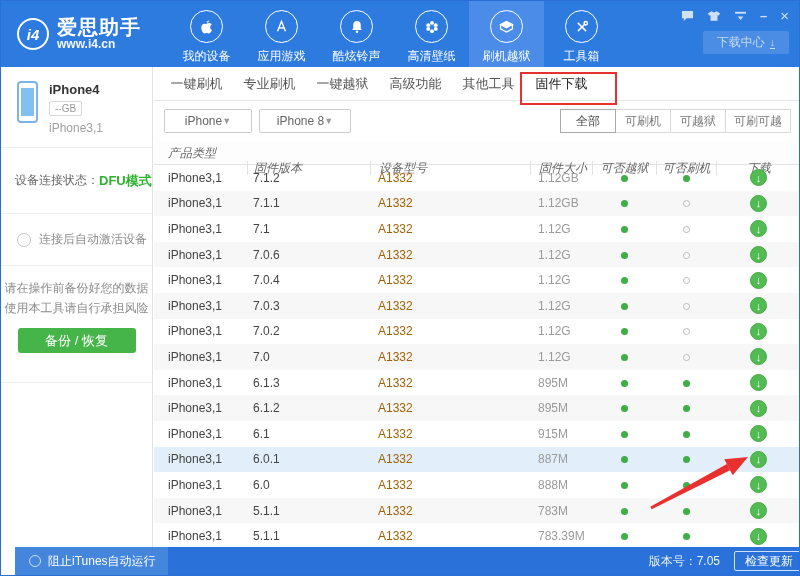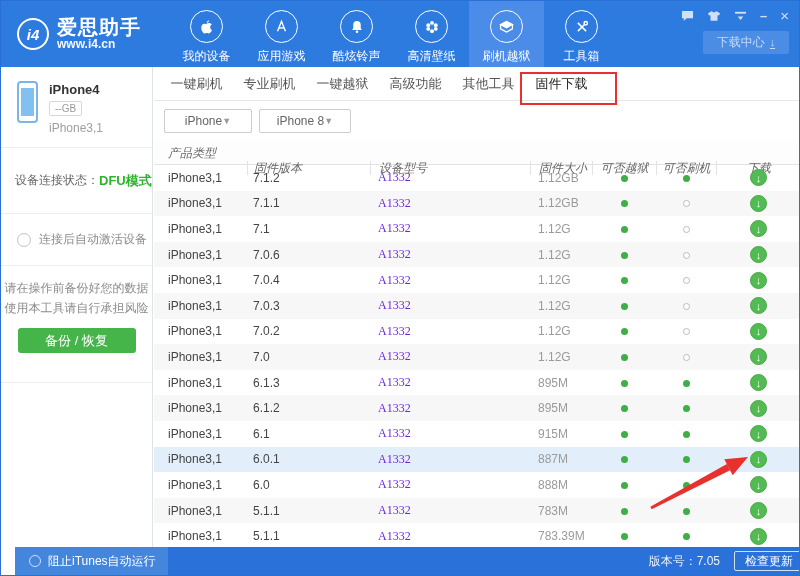--- a/index.html
+++ b/index.html
@@ -66,21 +66,21 @@
   .c4 { width:62px; padding-left:8px; }
   .c5 { width:64px; text-align:center; }
   .c6 { width:60px; text-align:center; }
   .c7 { width:85px; text-align:center; }
   .tbody { height:384px; overflow:hidden; }
   .trow { height:25.6px; display:flex; align-items:center; font-size:12px; }
   .trow:nth-child(even) { background:#f7f7f7; }
   .trow.hl { background:#e2effa; }
   .tc.c1 { color:#444; }
   .tc.c2 { color:#444; }
-  .tc.c3 { color:#6d28d9;font-family:Liberation Serif, serif; }
+  .tc.c3 { color:#a16207; }
   .tc.c4 { color:#9a9a9a; }
   .dot { display:inline-block; width:7px; height:7px; border-radius:50%; }
   .dot.on { background:#3fae47; }
   .dot.off { background:#fff; border:1px solid #bbb; }
   .dl-btn { display:inline-flex; width:17px; height:17px; border-radius:50%; background:#53bb53; border:1px solid #46a946; color:#fff; font-size:11px; font-weight:bold; align-items:center; justify-content:center; cursor:pointer; }
 
   
   .footer { position:absolute; bottom:0; left:14px; width:100%; height:28px; background:#2a71d9; display:flex; align-items:center; }
   .foot-left { width:153px; height:100%; background:#4486dc; display:flex; align-items:center; padding-left:14px; cursor:pointer; }
   .foot-radio { width:12px; height:12px; border:1px solid #cfe0f7; border-radius:50%; margin-right:7px; }
@@ -234,20 +234,26 @@
 
     <div class="toolbar">
       <div class="select sel-type">
         <span>iPhone</span>
         <span class="caret">▼</span>
       </div>
       <div class="select sel-model">
         <span>iPhone 8</span>
         <span class="caret">▼</span>
       </div>
+      <div class="seg">
+        <button class="seg-btn active">全部</button>
+        <button class="seg-btn">可刷机</button>
+        <button class="seg-btn">可越狱</button>
+        <button class="seg-btn">可刷可越</button>
+      </div>
     </div>
 
     <div class="thead">
       <div class="th c1">产品类型</div>
       <div class="th c2">固件版本</div>
       <div class="th c3">设备型号</div>
       <div class="th c4">固件大小</div>
       <div class="th c5">可否越狱</div>
       <div class="th c6">可否刷机</div>
       <div class="th c7">下载</div>

